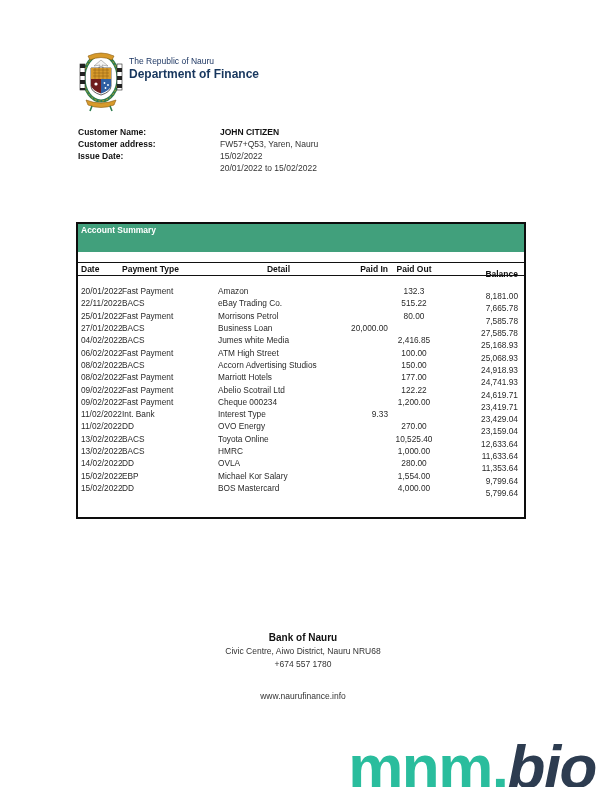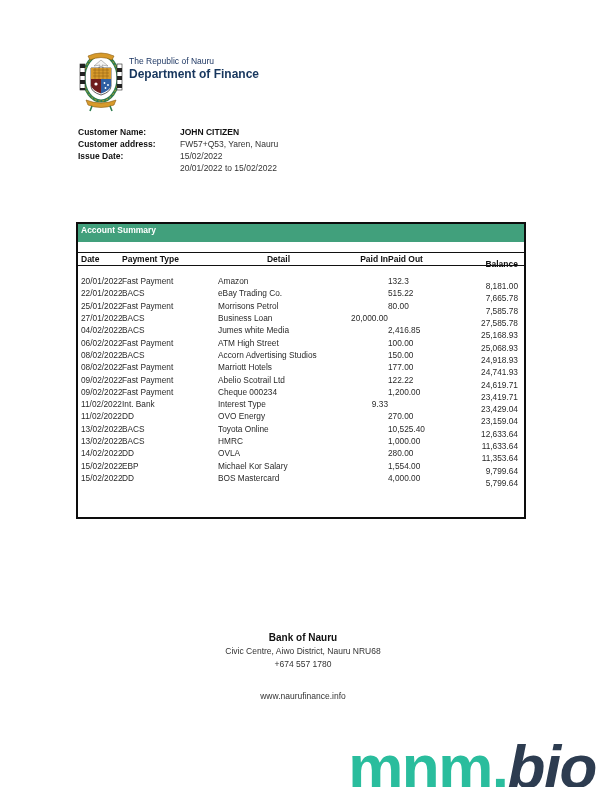--- a/index.html
+++ b/index.html
@@ -13,47 +13,47 @@
 
   
   .doc-header { position:absolute; left:78px; top:48px; display:flex; align-items:flex-start; }
   .emblem { width:46px; height:64px; flex:0 0 auto; }
   .header-text { margin-left:5px; margin-top:8px; }
   .country-line { font-size:8.5px; color:#1f3864; letter-spacing:0; }
   .dept-line { font-size:12px; font-weight:bold; color:#17365d; margin-top:1px; }
 
   
   .customer-block { position:absolute; left:78px; top:126px; font-size:8.5px; line-height:12px; }
-  .cust-row { display:flex; }
+  .cust-row { display:flex;gap:40px; }
   .cust-label { width:102px; font-weight:bold; color:#111; }
   .cust-value { color:#333; }
   .cust-value.strong { font-weight:bold; color:#111; }
 
   
   .table-wrap {
     position:absolute; left:76px; top:222px; width:450px; height:297px;
     border:2px solid #0d0d0d; background:#fff;
   }
   .summary-bar {
-    height:18px; background:#41a07c; color:#ffffff;
+    height:28px; background:#41a07c; color:#ffffff;
     font-size:8.5px; font-weight:bold; line-height:13px; padding-left:3px;
   }
   .pre-head-gap { height:10px; }
   .head-row {
     display:flex; align-items:center; height:14px;
     border-top:1.5px solid #111; border-bottom:1.5px solid #111;
     font-size:8.5px; font-weight:bold; color:#111;
   }
   .post-head-gap { height:9px; }
   .row { display:flex; align-items:center; height:12.3px; font-size:8.3px; color:#2a2a2a; }
   .c-date    { width:44px;  padding-left:3px; }
   .c-type    { width:96px; }
   .c-detail  { width:121px; }
   .c-paidin  { width:49px;  text-align:right; }
-  .c-paidout { width:52px;  text-align:left; }
+  .c-paidout { width:52px;  text-align:center; }
   .c-balance { width:78px;  text-align:right; padding-right:0;margin-top:10px; }
   .head-row .c-detail { text-align:center; }
 
   
   .bank-footer { position:absolute; left:0; top:632px; width:606px; text-align:center; color:#222; }
   .bank-name { font-size:10px; font-weight:bold; color:#111; }
   .bank-line { font-size:8.5px; margin-top:3px; color:#333; }
   .bank-line.web { margin-top:22px; }
 
   
@@ -147,21 +147,21 @@
   <div class="row">
     <span class="c-date">20/01/2022</span>
     <span class="c-type">Fast Payment</span>
     <span class="c-detail">Amazon</span>
     <span class="c-paidin"></span>
     <span class="c-paidout">132.3</span>
     <span class="c-balance">8,181.00</span>
   </div>
 
   <div class="row">
-    <span class="c-date">22/01/2022</span>
+    <span class="c-date">22/11/2022</span>
     <span class="c-type">BACS</span>
     <span class="c-detail">eBay Trading Co.</span>
     <span class="c-paidin"></span>
     <span class="c-paidout">515.22</span>
     <span class="c-balance">7,665.78</span>
   </div>
 
   <div class="row">
     <span class="c-date">25/01/2022</span>
     <span class="c-type">Fast Payment</span>

